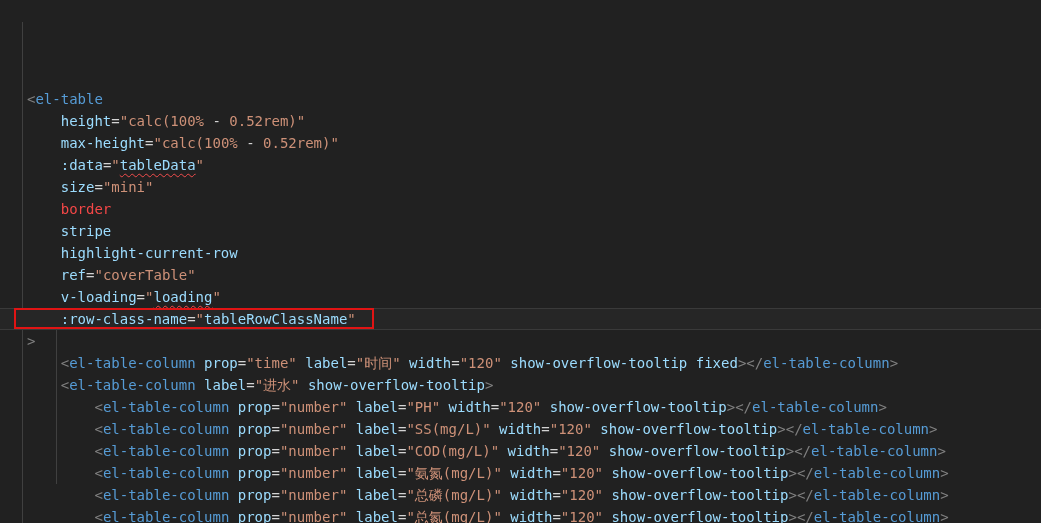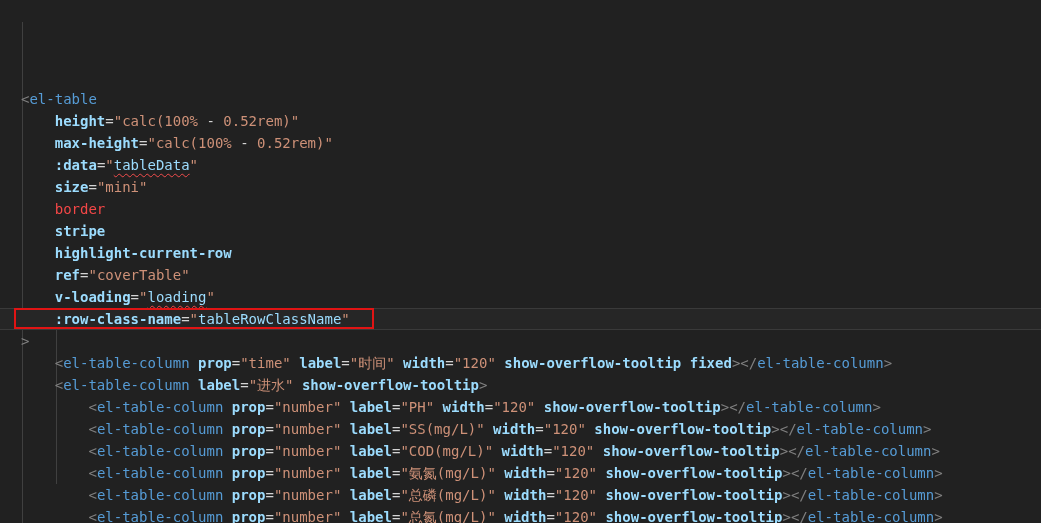--- a/index.html
+++ b/index.html
@@ -9,31 +9,31 @@
     font-family:"DejaVu Sans Mono","Liberation Mono",monospace;
   }
   .editor{
     position:relative;width:1041px;height:523px;
     font-size:14px;line-height:22px;white-space:pre;
     cursor:text;
   }
   .guide{position:absolute;width:1px;background:var(--indent-guide,#404040);z-index:1;}
   #guide-outer{left:22px;top:22px;height:501px;}
   #guide-inner{left:56px;top:308px;height:176px;}
-  .line{position:relative;height:22px;padding-left:21px;z-index:2;}
+  .line{position:relative;height:22px;padding-left:27px;z-index:2;}
   .line.current{
     background:var(--current-line-background,#262626);
     box-shadow:inset 0 1px 0 var(--current-line-border,#3a3a3a),
                inset 0 -1px 0 var(--current-line-border,#3a3a3a);
   }
   .tok{display:inline;}
   .tok-ws{color:var(--operator,#d4d4d4);}
   .tok-punct{color:var(--punctuation,#808080);}
   .tok-tag{color:var(--tag,#569cd6);}
-  .tok-attr{color:var(--attribute,#9cdcfe);font-weight:bold;}
+  .tok-attr{color:var(--attribute,#9cdcfe);}
   .tok-str{color:var(--string,#ce9178);}
   .tok-op{color:var(--operator,#d4d4d4);}
   .tok-bad{color:var(--invalid-attribute,#f44747);}
   .tok-var{color:var(--expression,#9cdcfe);}
   .squiggle{
     text-decoration-line:underline;
     text-decoration-style:wavy;
     text-decoration-color:var(--squiggle,#f14c4c);
     text-decoration-thickness:1px;
     text-underline-offset:3px;

